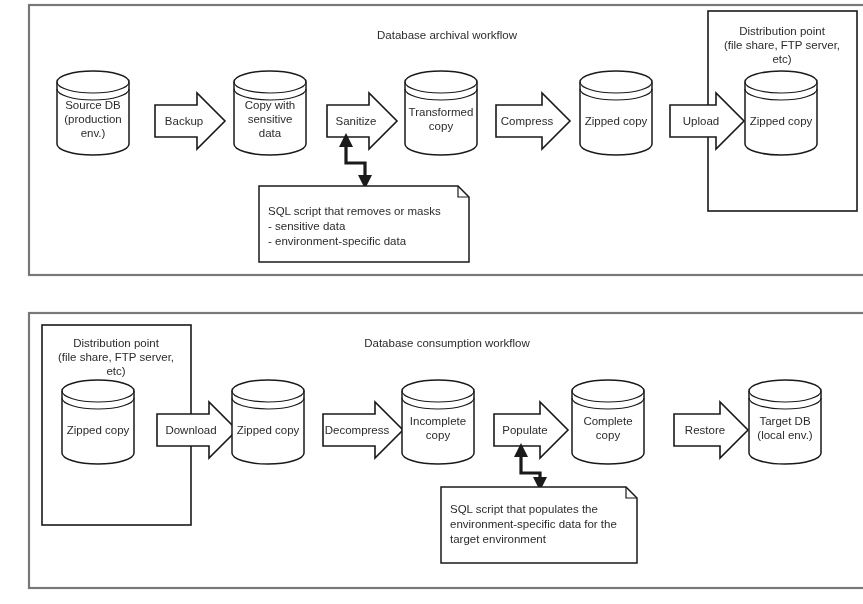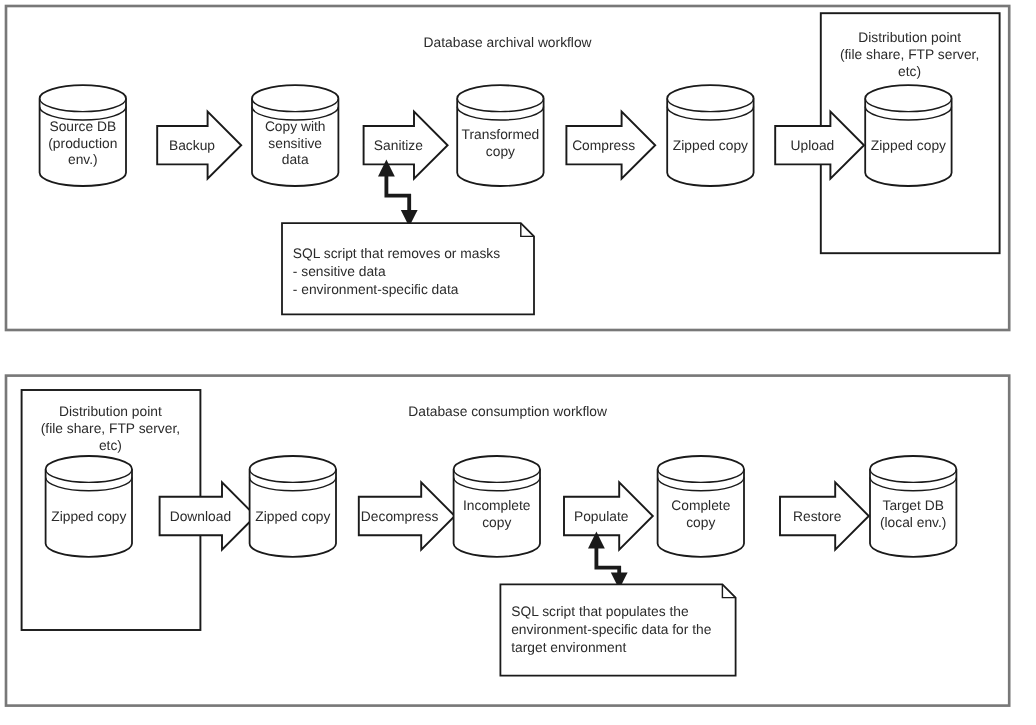--- a/index.html
+++ b/index.html
@@ -12,20 +12,21 @@
     width: 863px;
     height: 604px;
     font-family: "Liberation Sans", sans-serif;
     color: #000000;
     overflow: hidden;
   }
   #canvas {
     position: relative;
     width: 696px;
     height: 604px;
+    margin-left: 24px;
   }
   #canvas svg {
     position: absolute;
     left: 0;
     top: 0;
   }
   .frame-rect {
     fill: none;
     stroke: #787878;
     stroke-width: 2.2;

